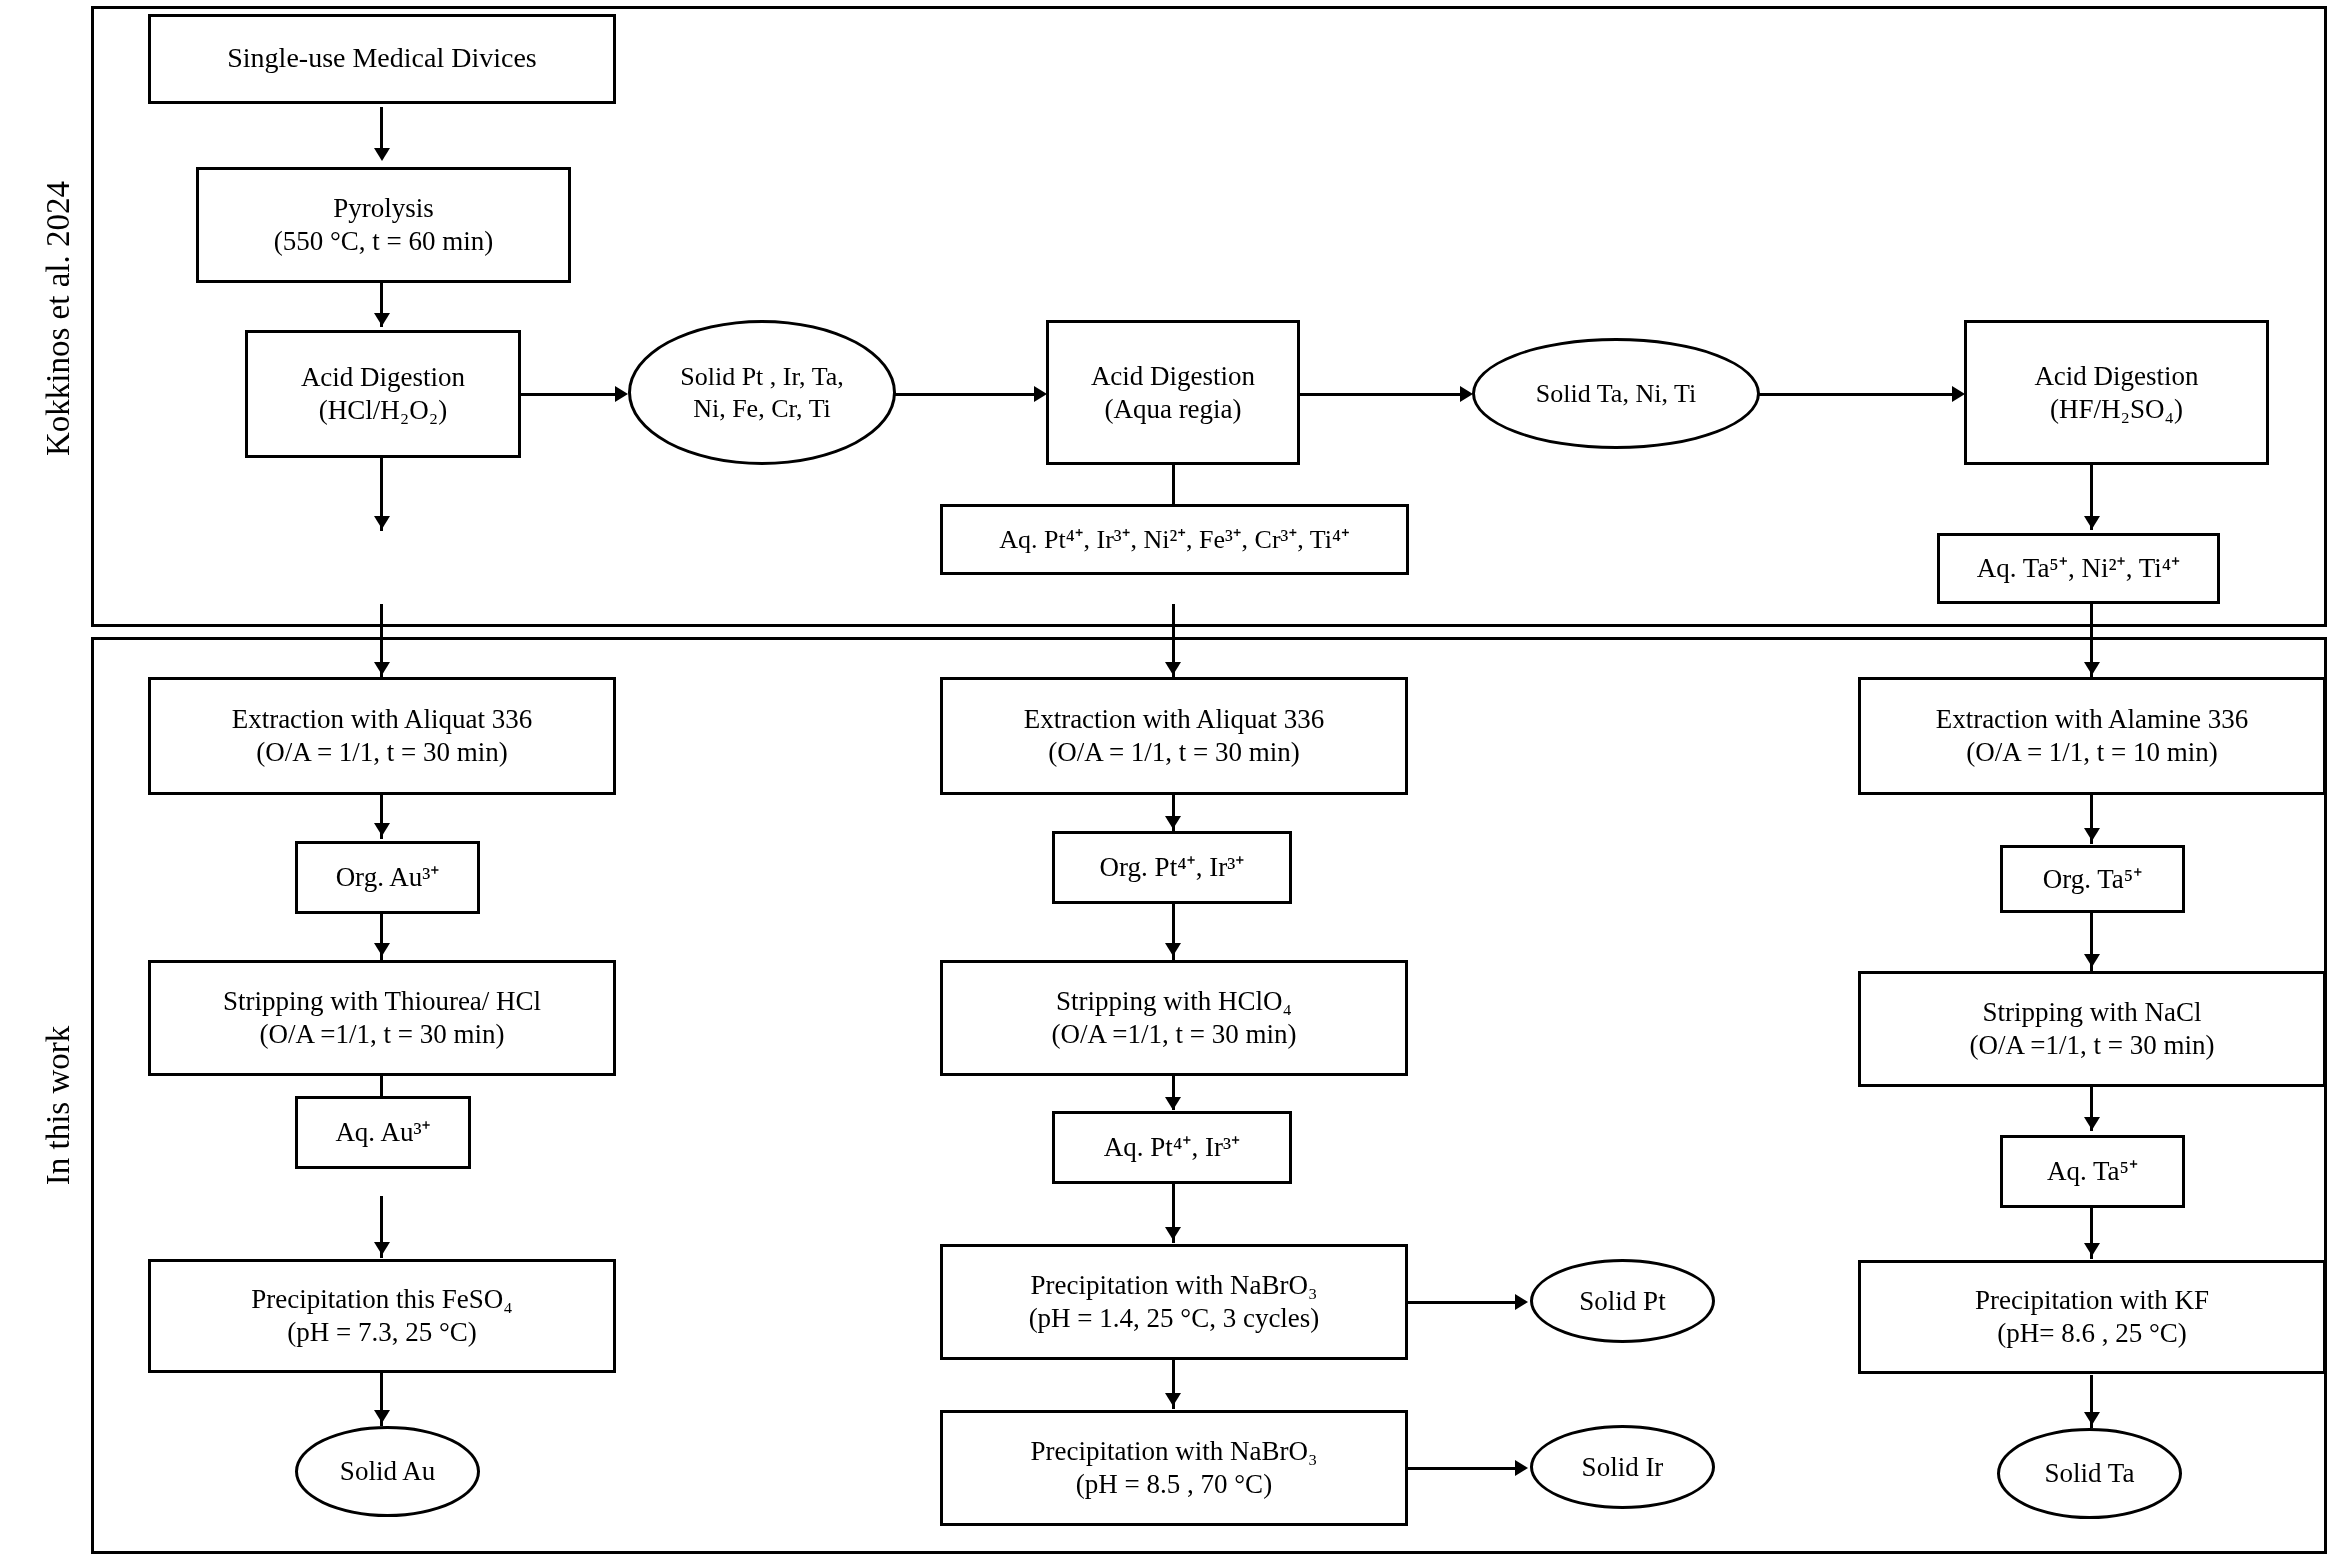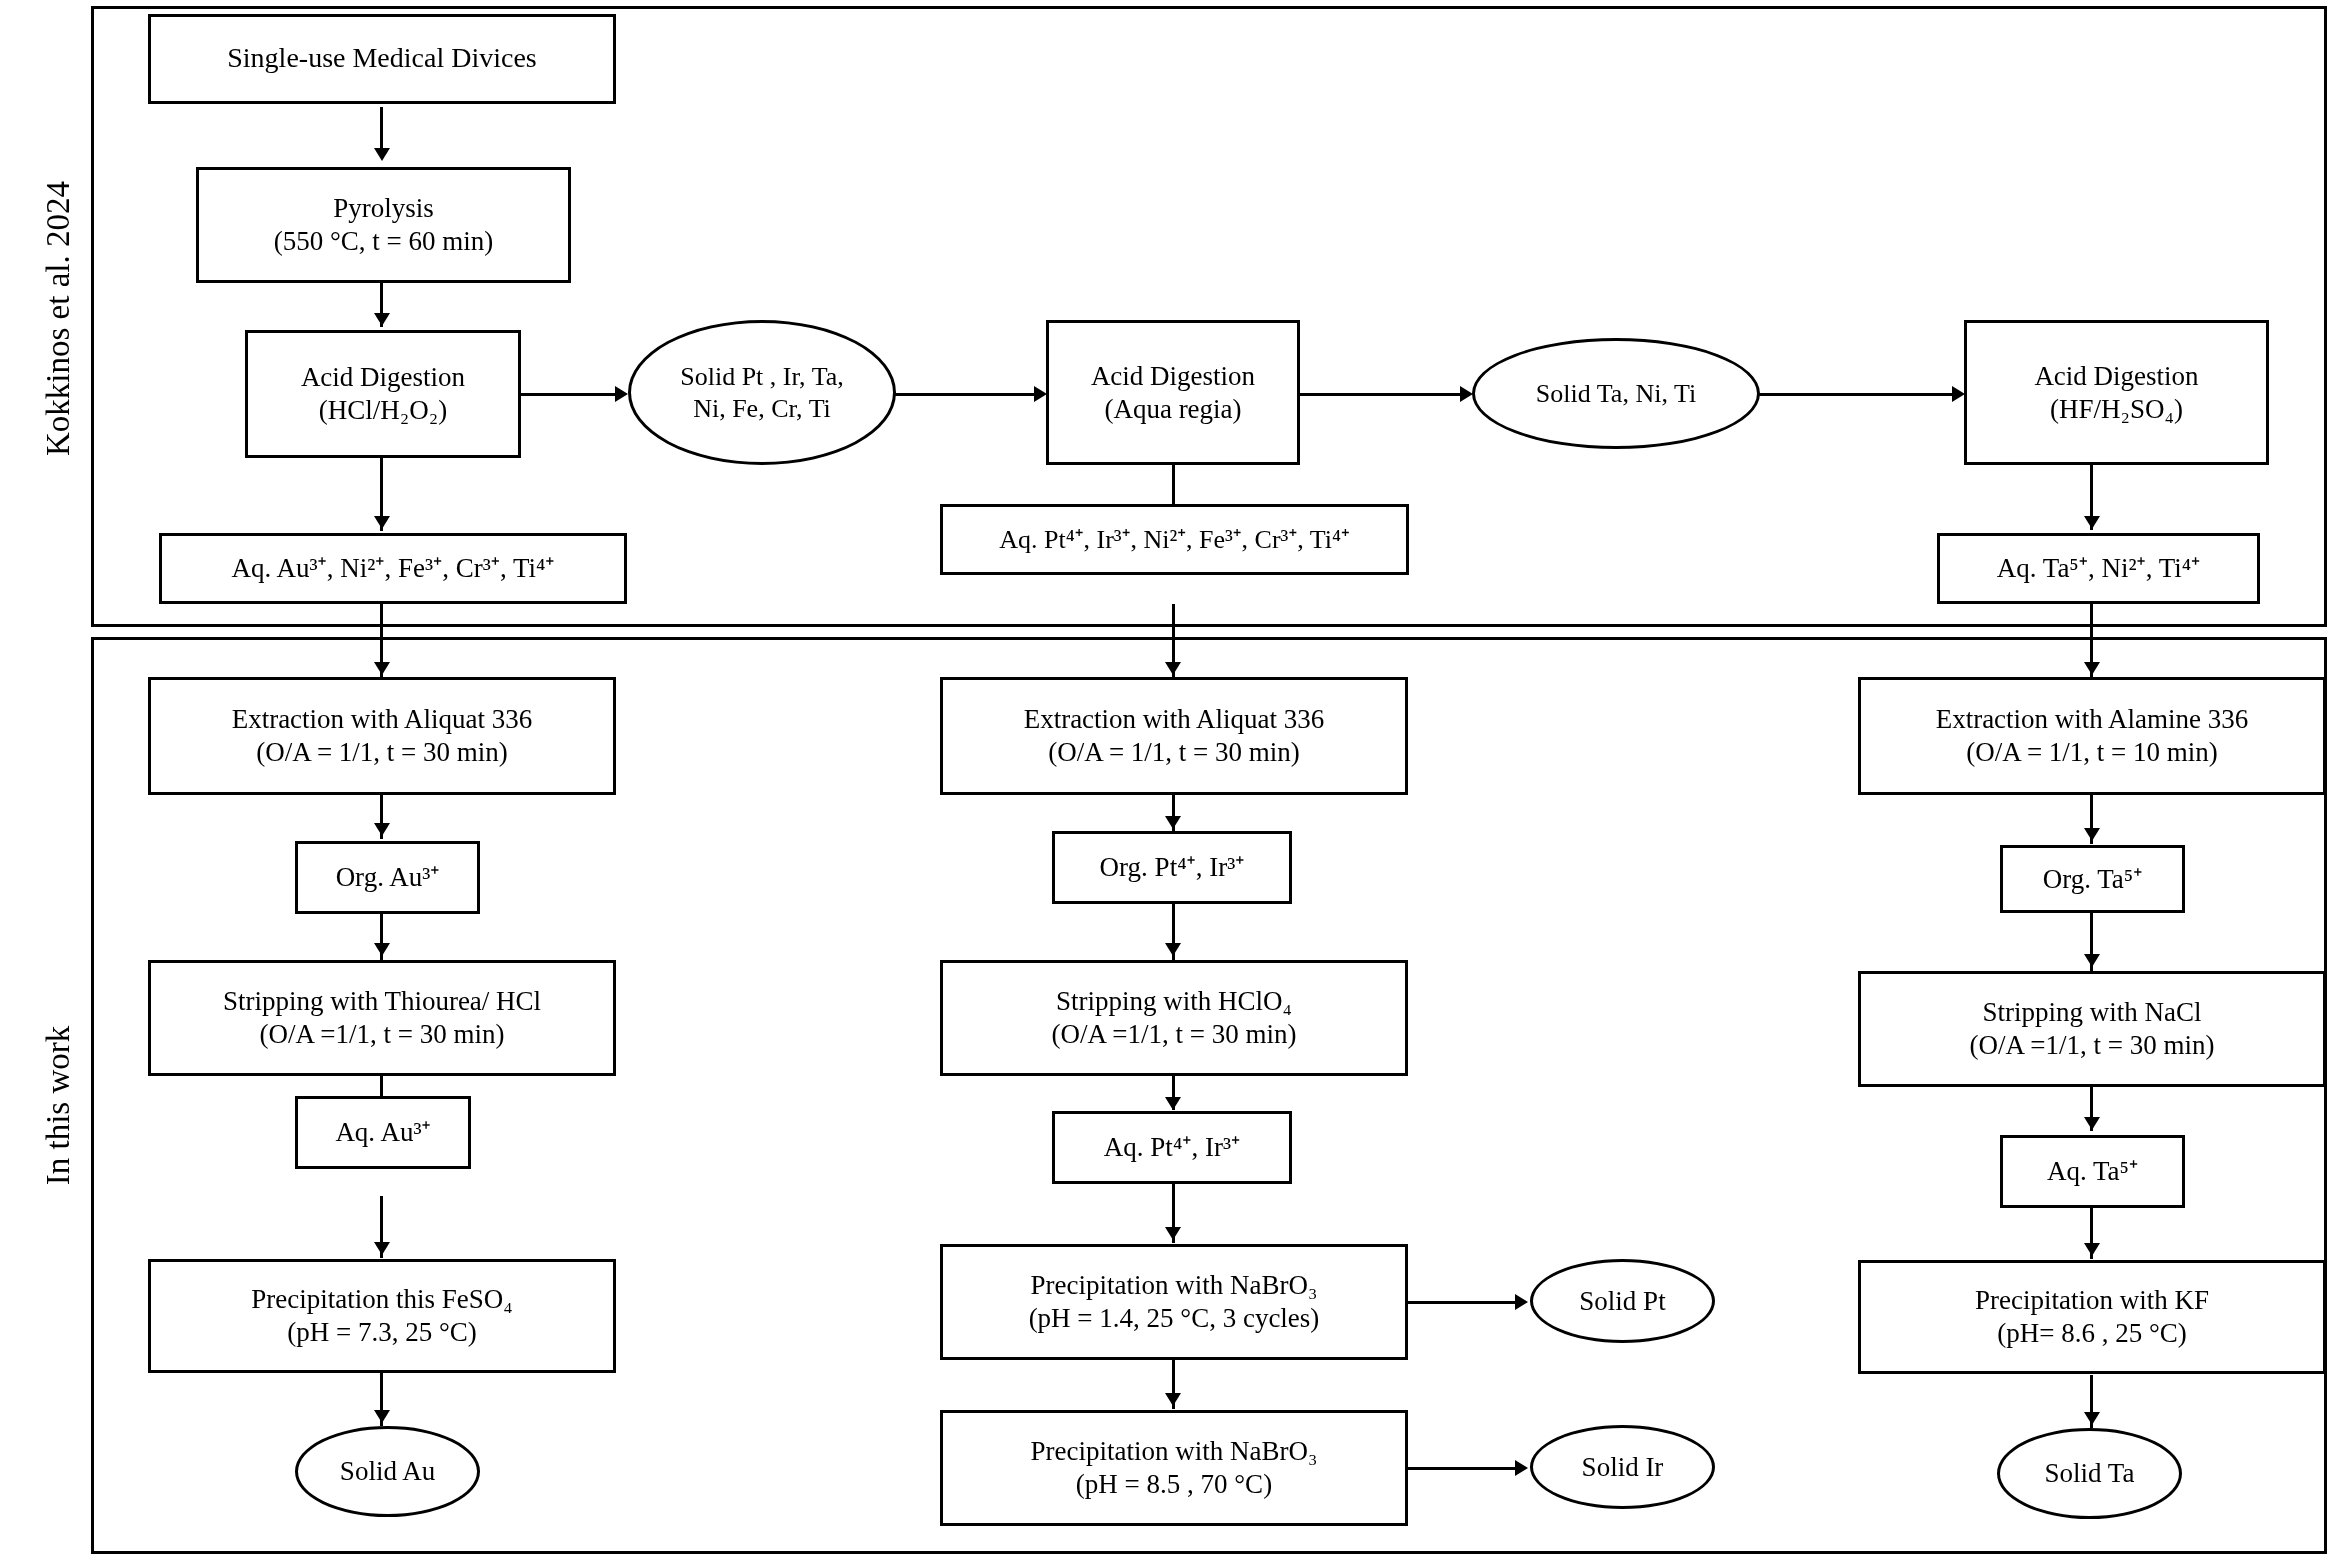--- a/index.html
+++ b/index.html
@@ -112,35 +112,32 @@
   <div class="arrow-right" style="left:1952px;top:386px;"></div>
 
   <div class="node rect" style="left:1964px;top:320px;width:305px;height:145px;font-size:27px;">
     <span class="l1">Acid Digestion</span>
     <span class="l2">(HF/H₂SO₄)</span>
   </div>
 
   <div class="vline" style="left:380px;top:458px;height:73px;"></div>
   <div class="arrow-down" style="left:374px;top:516px;"></div>
 
-  <div class="node rect" style="left:159px;top:533px;width:468px;height:71px;font-size:27px;">
-    <span class="l1">Aq. Au³⁺, Ni²⁺, Fe³⁺, Cr³⁺, Ti⁴⁺</span>
-  </div>
 
   <div class="vline" style="left:1172px;top:465px;height:65px;"></div>
   <div class="arrow-down" style="left:1165px;top:516px;"></div>
 
   <div class="node rect" style="left:940px;top:504px;width:469px;height:71px;font-size:26px;">
     <span class="l1">Aq. Pt⁴⁺, Ir³⁺, Ni²⁺, Fe³⁺, Cr³⁺, Ti⁴⁺</span>
   </div>
 
   <div class="vline" style="left:2090px;top:465px;height:65px;"></div>
   <div class="arrow-down" style="left:2084px;top:516px;"></div>
 
-  <div class="node rect" style="left:1937px;top:533px;width:323px;height:71px;font-size:27px;">
+  <div class="node rect" style="left:1937px;top:533px;width:283px;height:71px;font-size:27px;">
     <span class="l1">Aq. Ta⁵⁺, Ni²⁺, Ti⁴⁺</span>
   </div>
 
   <div class="vline" style="left:380px;top:604px;height:73px;"></div>
   <div class="arrow-down" style="left:374px;top:662px;"></div>
 
   <div class="vline" style="left:1172px;top:604px;height:73px;"></div>
   <div class="arrow-down" style="left:1165px;top:662px;"></div>
 
   <div class="vline" style="left:2090px;top:604px;height:73px;"></div>

